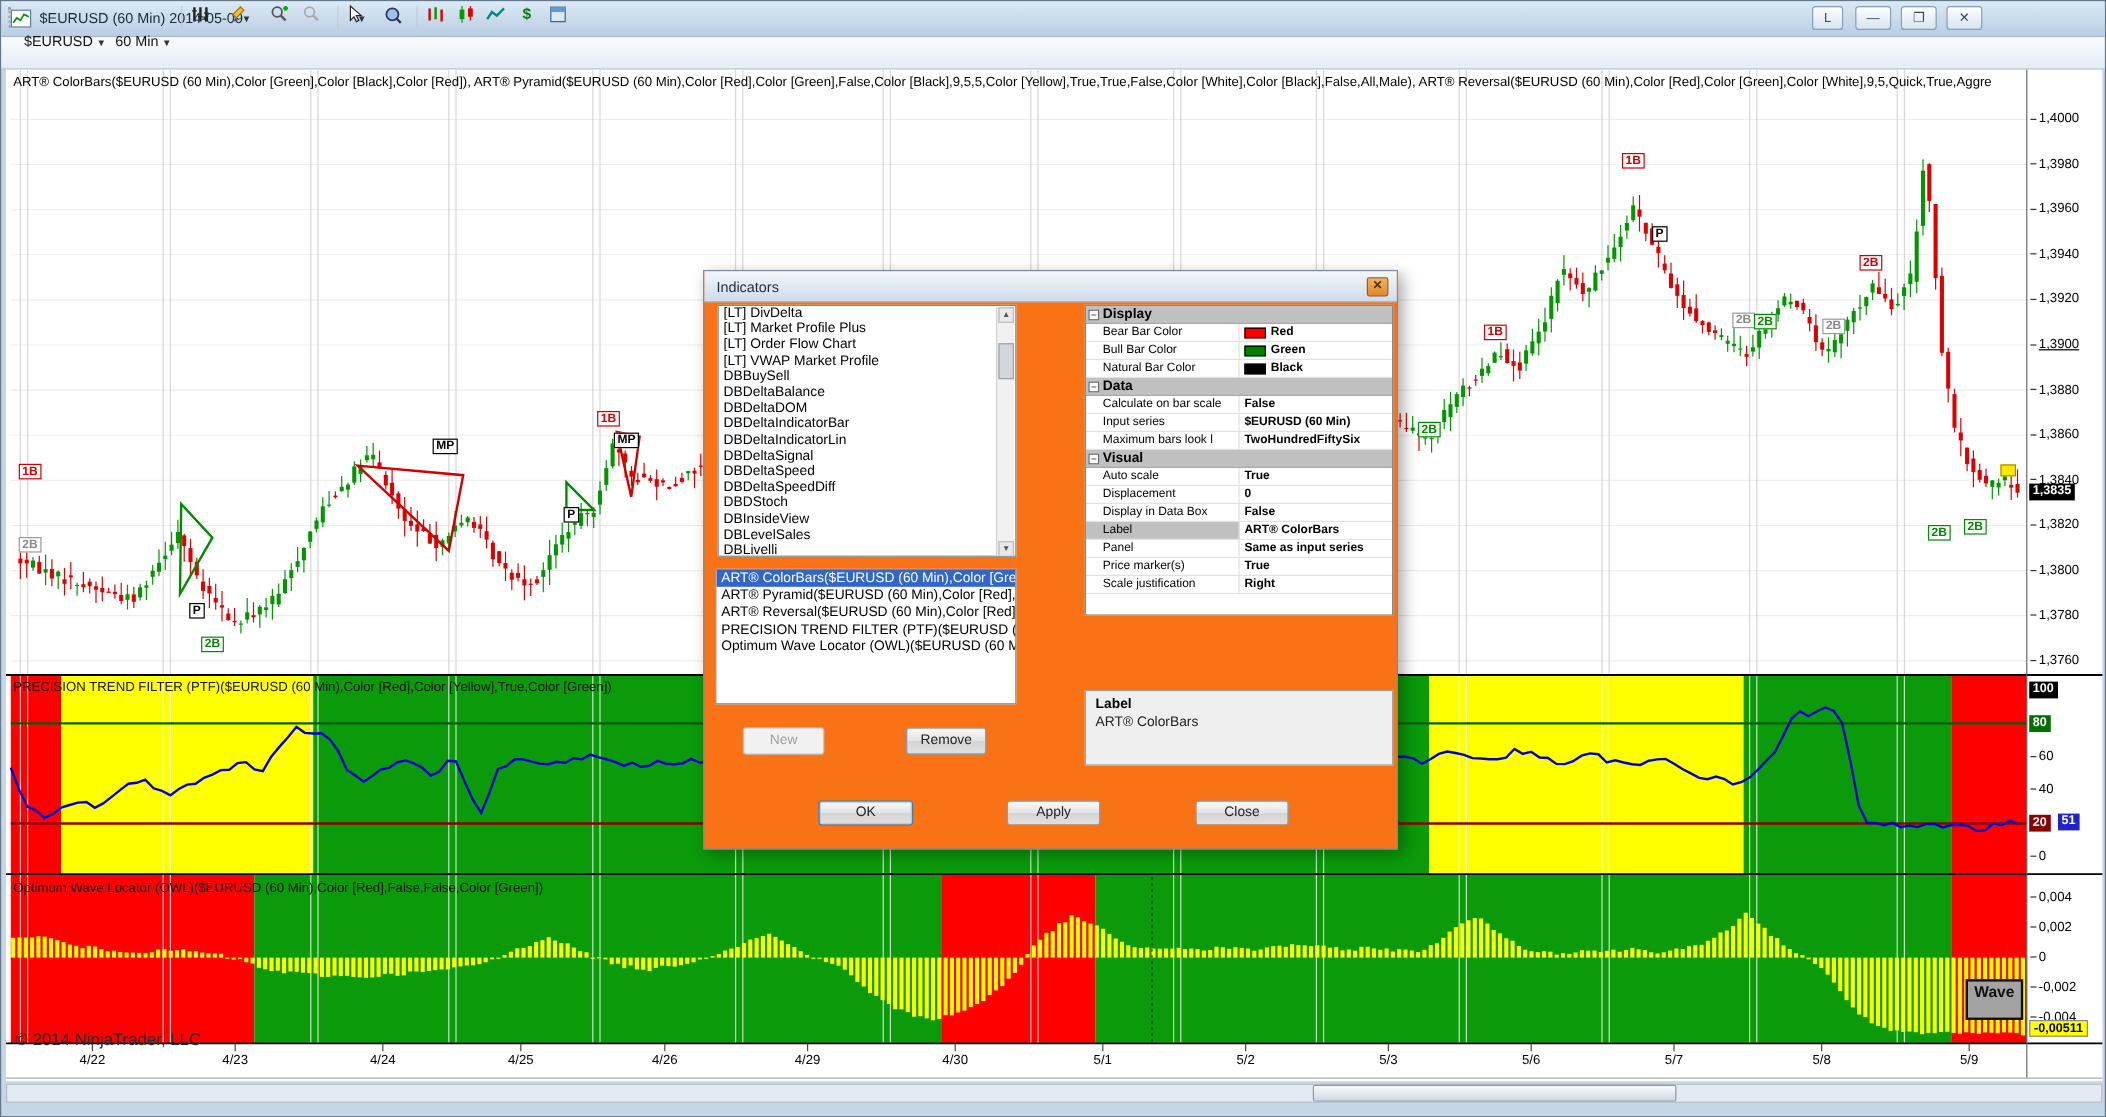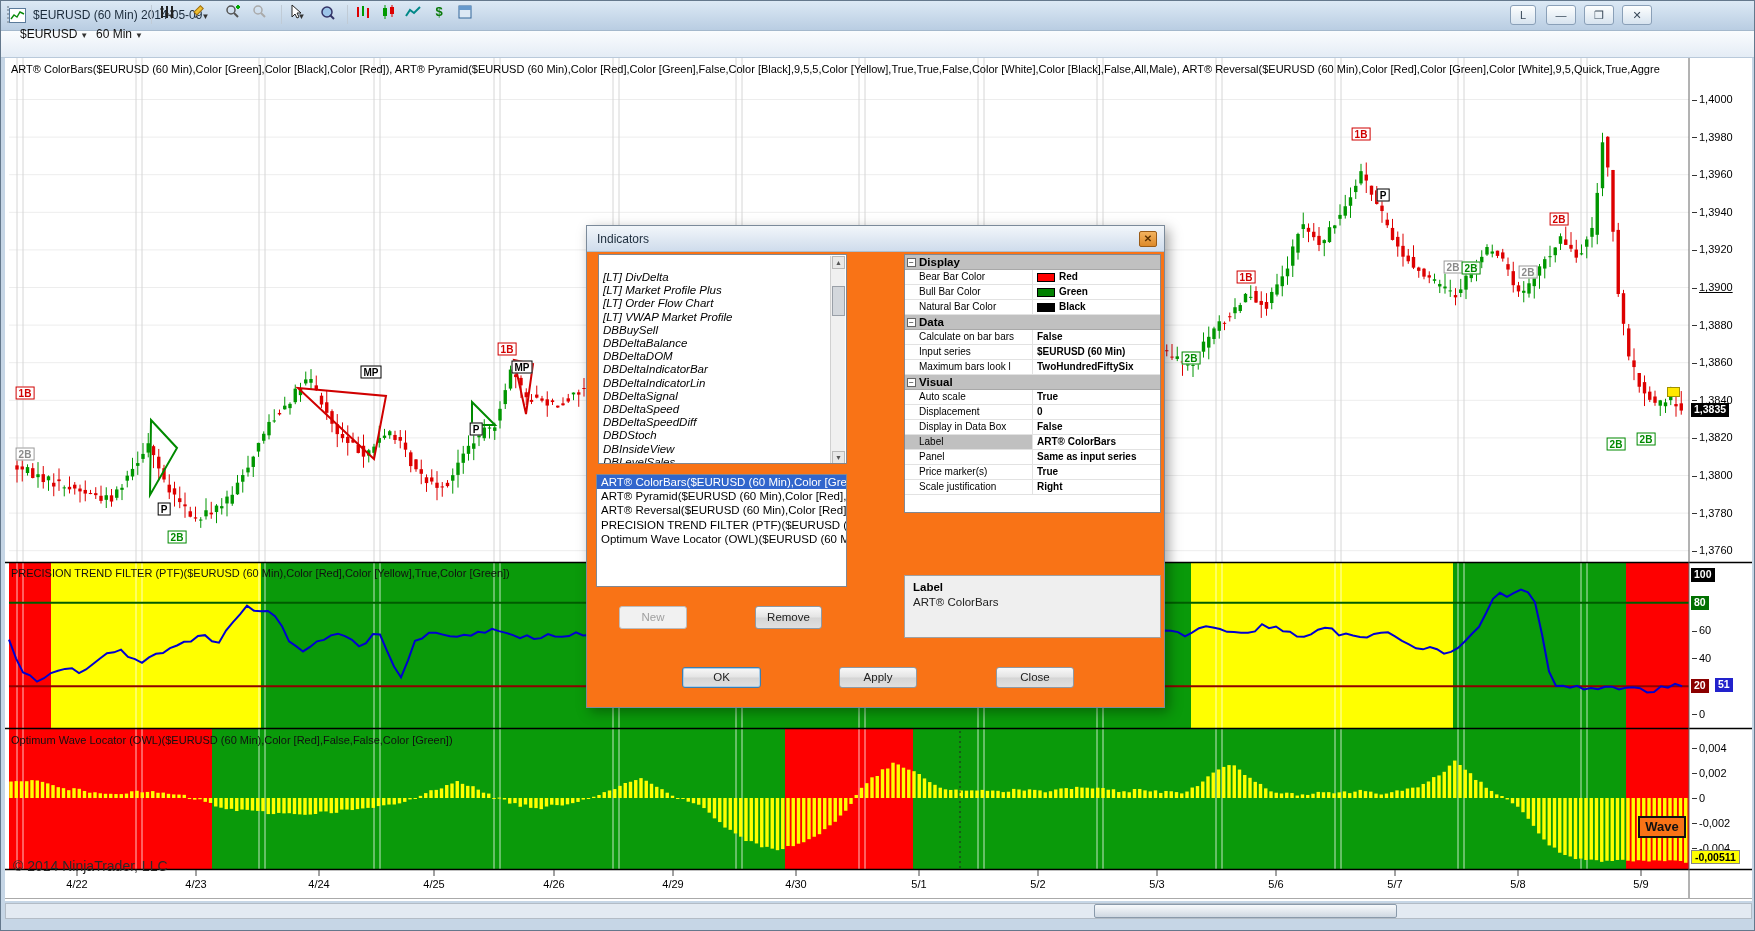--- a/index.html
+++ b/index.html
@@ -26,21 +26,21 @@
   svg{position:absolute;left:0;top:0;}
   .axis-lbl{font-size:11px;color:#000;height:13px;line-height:13px;}
   .tick::before{content:"";display:inline-block;width:5px;height:1px;background:#333;vertical-align:middle;margin-right:2px;}
   .tag{position:absolute;font:bold 10.5px/13px "Liberation Sans",sans-serif;color:#fff;padding:0 3px;height:14px;}
   .panel-lbl{font-size:11px;color:#111;white-space:nowrap;}
   .mk{position:absolute;font:bold 10px/11px "Liberation Sans",sans-serif;border:1px solid;padding:0 2px;background:rgba(255,255,255,.92);transform:translate(-50%,-50%);z-index:3;}
   .mk.red{color:#d00000;border-color:#d00000;}
   .mk.gray{color:#8a8a8a;border-color:#9a9a9a;}
   .mk.green{color:#008a00;border-color:#008a00;}
   .mk.black{color:#000;border-color:#000;}
-  #wave-box{left:1637px;top:815px;width:48px;height:22px;background:#f97316;border:2px solid #111;
+  #wave-box{left:1637px;top:815px;width:48px;height:34px;background:#a3a3a3;border:2px solid #111;
             font:bold 13px/18px "Liberation Sans",sans-serif;text-align:center;z-index:3;color:#111;}
   #copyright{left:12px;top:857px;font-size:14px;color:#2a2a2a;z-index:3;}
   
   #hscroll{left:4px;top:902px;width:1747px;height:16px;background:#e3eaf2;border:1px solid #b3bcc6;}
   #hthumb{left:1093px;top:903px;width:303px;height:14px;border:1px solid #8a9aab;border-radius:2px;background:linear-gradient(#f8fafc,#cfd8e2);}
   
   #dialog{left:585px;top:224px;width:579px;height:483px;background:#f97316;border:1px solid #7b8a9a;
           box-shadow:4px 4px 12px rgba(0,0,0,.35);z-index:10;}
   #dlg-title{left:0;top:0;width:100%;height:26px;background:linear-gradient(#f2f6fa,#cfdcec);border-bottom:1px solid #aebecd;}
   #dlg-title-text{left:10px;top:6px;font-size:12px;color:#1c2c3c;}
@@ -1259,21 +1259,21 @@
     </div>
 
   <div class="abs" id="hscroll"></div>
   <div class="abs" id="hthumb"></div>
 
   <div class="abs" id="dialog">
     <div class="abs" id="dlg-title"></div>
     <div class="abs" id="dlg-title-text">Indicators</div>
     <div class="abs" id="dlg-close">✕</div>
     <div class="abs listbox" id="avail-list" style="left:11px;top:28px;width:249px;height:210px;">
-      <div id="avail-items" style="padding-top:16px;font-style:italic;">
+      <div id="avail-items" style="padding-top:0;">
           <div class="li">[LT] DivDelta</div>
           <div class="li">[LT] Market Profile Plus</div>
           <div class="li">[LT] Order Flow Chart</div>
           <div class="li">[LT] VWAP Market Profile</div>
           <div class="li">DBBuySell</div>
           <div class="li">DBDeltaBalance</div>
           <div class="li">DBDeltaDOM</div>
           <div class="li">DBDeltaIndicatorBar</div>
           <div class="li">DBDeltaIndicatorLin</div>
           <div class="li">DBDeltaSignal</div>
@@ -1314,21 +1314,21 @@
         </div>
         <div class="pg-row">
           <div class="pg-name">Natural Bar Color</div>
           <div class="pg-val"><span class="swatch" style="background: rgb(0, 0, 0);"></span>Black</div>
         </div>
         <div class="pg-head">
           <span class="pg-box">−</span>
           <span>Data</span>
         </div>
         <div class="pg-row">
-          <div class="pg-name">Calculate on bar bars</div>
+          <div class="pg-name">Calculate on bar scale</div>
           <div class="pg-val">False</div>
         </div>
         <div class="pg-row">
           <div class="pg-name">Input series</div>
           <div class="pg-val">$EURUSD (60 Min)</div>
         </div>
         <div class="pg-row">
           <div class="pg-name">Maximum bars look l</div>
           <div class="pg-val">TwoHundredFiftySix</div>
         </div>

